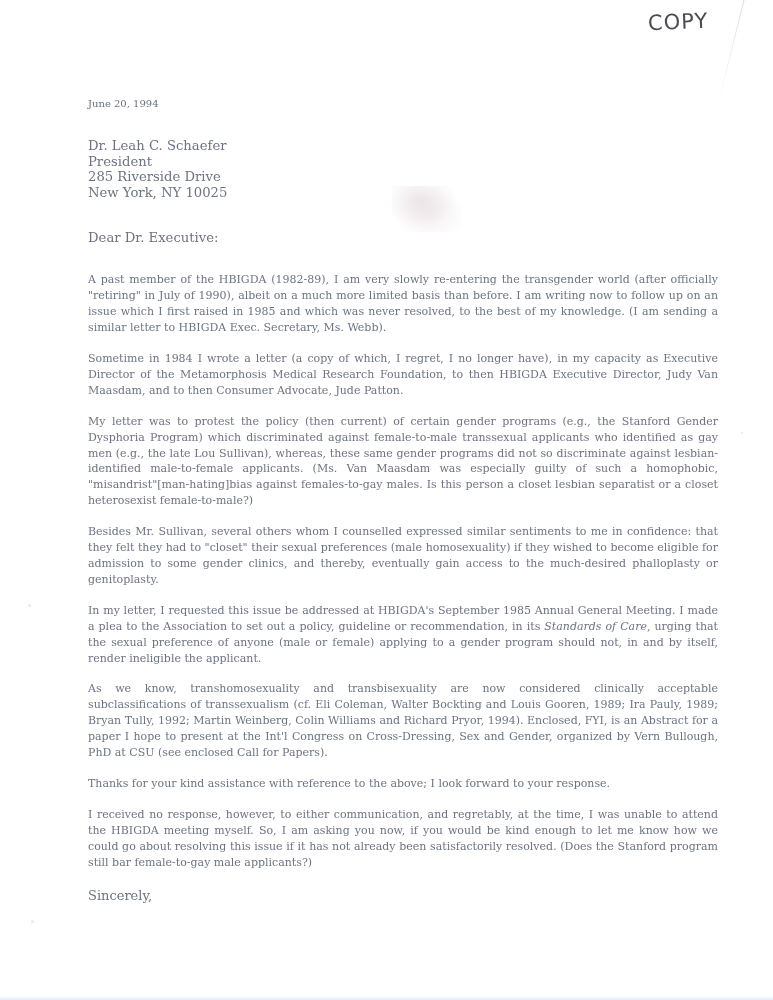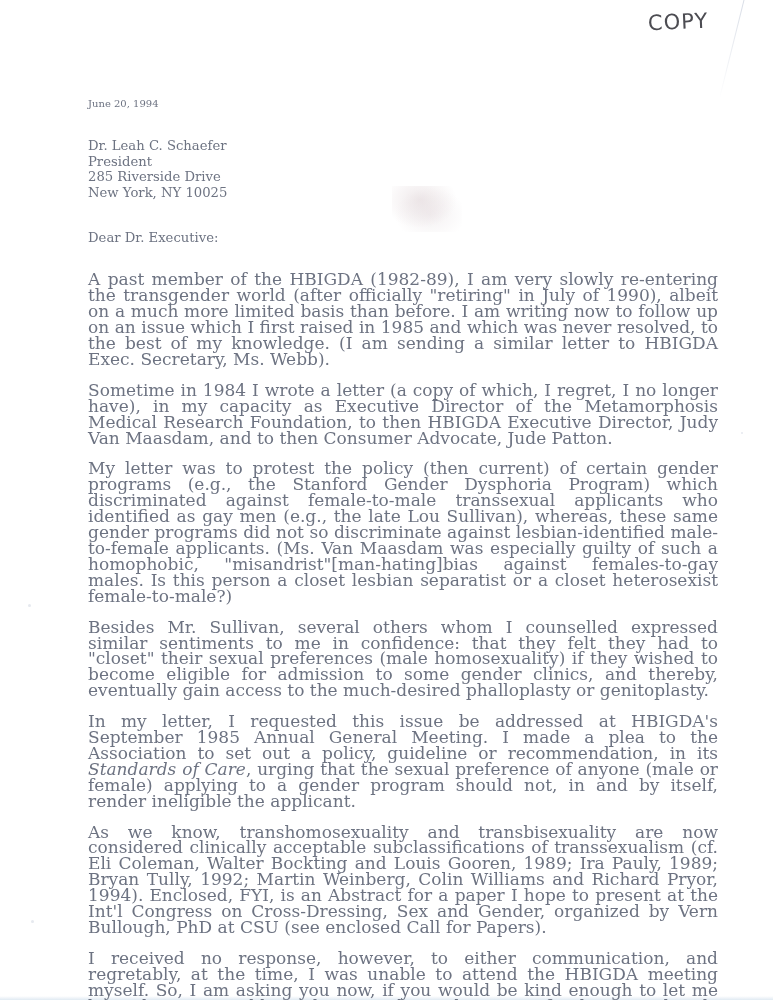--- a/index.html
+++ b/index.html
@@ -92,21 +92,21 @@
   .address-line { white-space: pre; }
 
   .salutation {
     font-size: 13.2px;
     line-height: 16px;
     margin: 0 0 26px 0;
     white-space: pre;
   }
 
   .para {
-    font-size: 17px;
+    font-size: 11px;
     line-height: 15.9px;
     margin: 0 4px 15px 0;
     text-align: justify;
     text-justify: inter-word;
     hyphens: none;
   }
   .para:last-of-type { margin-bottom: 0; }
 
   .para em { font-style: italic; }
 
@@ -146,22 +146,22 @@
     <p class="salutation">Dear Dr. Executive:</p>
 
     <p class="para">A past member of the HBIGDA (1982-89), I am very slowly re-entering the transgender world (after officially "retiring" in July of 1990), albeit on a much more limited basis than before.  I am writing now to follow up on an issue which I first raised in 1985 and which was never resolved, to the best of my knowledge.  (I am sending a similar letter to HBIGDA Exec. Secretary, Ms. Webb).</p>
     <p class="para">Sometime in 1984 I wrote a letter (a copy of which, I regret, I no longer have), in my capacity as Executive Director of the Metamorphosis Medical Research Foundation, to then HBIGDA Executive Director, Judy Van Maasdam, and to then Consumer Advocate, Jude Patton.</p>
     <p class="para">My letter was to protest the policy (then current) of certain gender programs (e.g., the Stanford Gender Dysphoria Program) which discriminated against female-to-male transsexual applicants who identified as gay men (e.g., the late Lou Sullivan), whereas, these same gender programs did not so discriminate against lesbian-identified male-to-female applicants.  (Ms. Van Maasdam was especially guilty of such a homophobic, "misandrist"[man-hating]bias against females-to-gay males.  Is this person a closet lesbian separatist or a closet heterosexist female-to-male?)</p>
     <p class="para">Besides Mr. Sullivan, several others whom I counselled expressed similar sentiments to me in confidence: that they felt they had to "closet" their sexual preferences (male homosexuality) if they wished to become eligible for admission to some gender clinics, and thereby, eventually gain access to the much-desired phalloplasty or genitoplasty.</p>
 
     <p class="para"><span>In my letter, I requested this issue be addressed at HBIGDA's September 1985 Annual General Meeting.  I made a plea to the Association to set out a policy, guideline or recommendation, in its </span><em>Standards of Care</em><span>, urging that the sexual preference of anyone (male or female) applying to a gender program should not, in and by itself, render ineligible the applicant.</span></p>
 
     <p class="para">As we know, transhomosexuality and transbisexuality are now considered clinically acceptable subclassifications of transsexualism (cf. Eli Coleman, Walter Bockting and Louis Gooren, 1989; Ira Pauly, 1989; Bryan Tully, 1992; Martin Weinberg, Colin Williams and Richard Pryor, 1994). Enclosed, FYI, is an Abstract for a paper I hope to present at the Int'l Congress on Cross-Dressing, Sex and Gender, organized by Vern Bullough, PhD at CSU (see enclosed Call for Papers).</p>
+    <p class="para">Thanks for your kind assistance with reference to the above; I look forward to your response.</p>
     <p class="para">I received no response, however, to either communication, and regretably, at the time, I was unable to attend the HBIGDA meeting myself.  So, I am asking you now, if you would be kind enough to let me know how we could go about resolving this issue if it has not already been satisfactorily resolved.  (Does the Stanford program still bar female-to-gay male applicants?)</p>
-    <p class="para">Thanks for your kind assistance with reference to the above; I look forward to your response.</p>
 
     <div class="closing-block">
       <p class="closing-line">Sincerely,</p>
 
     </div>
 
   </div>
 </div>
 
 </body></html>

